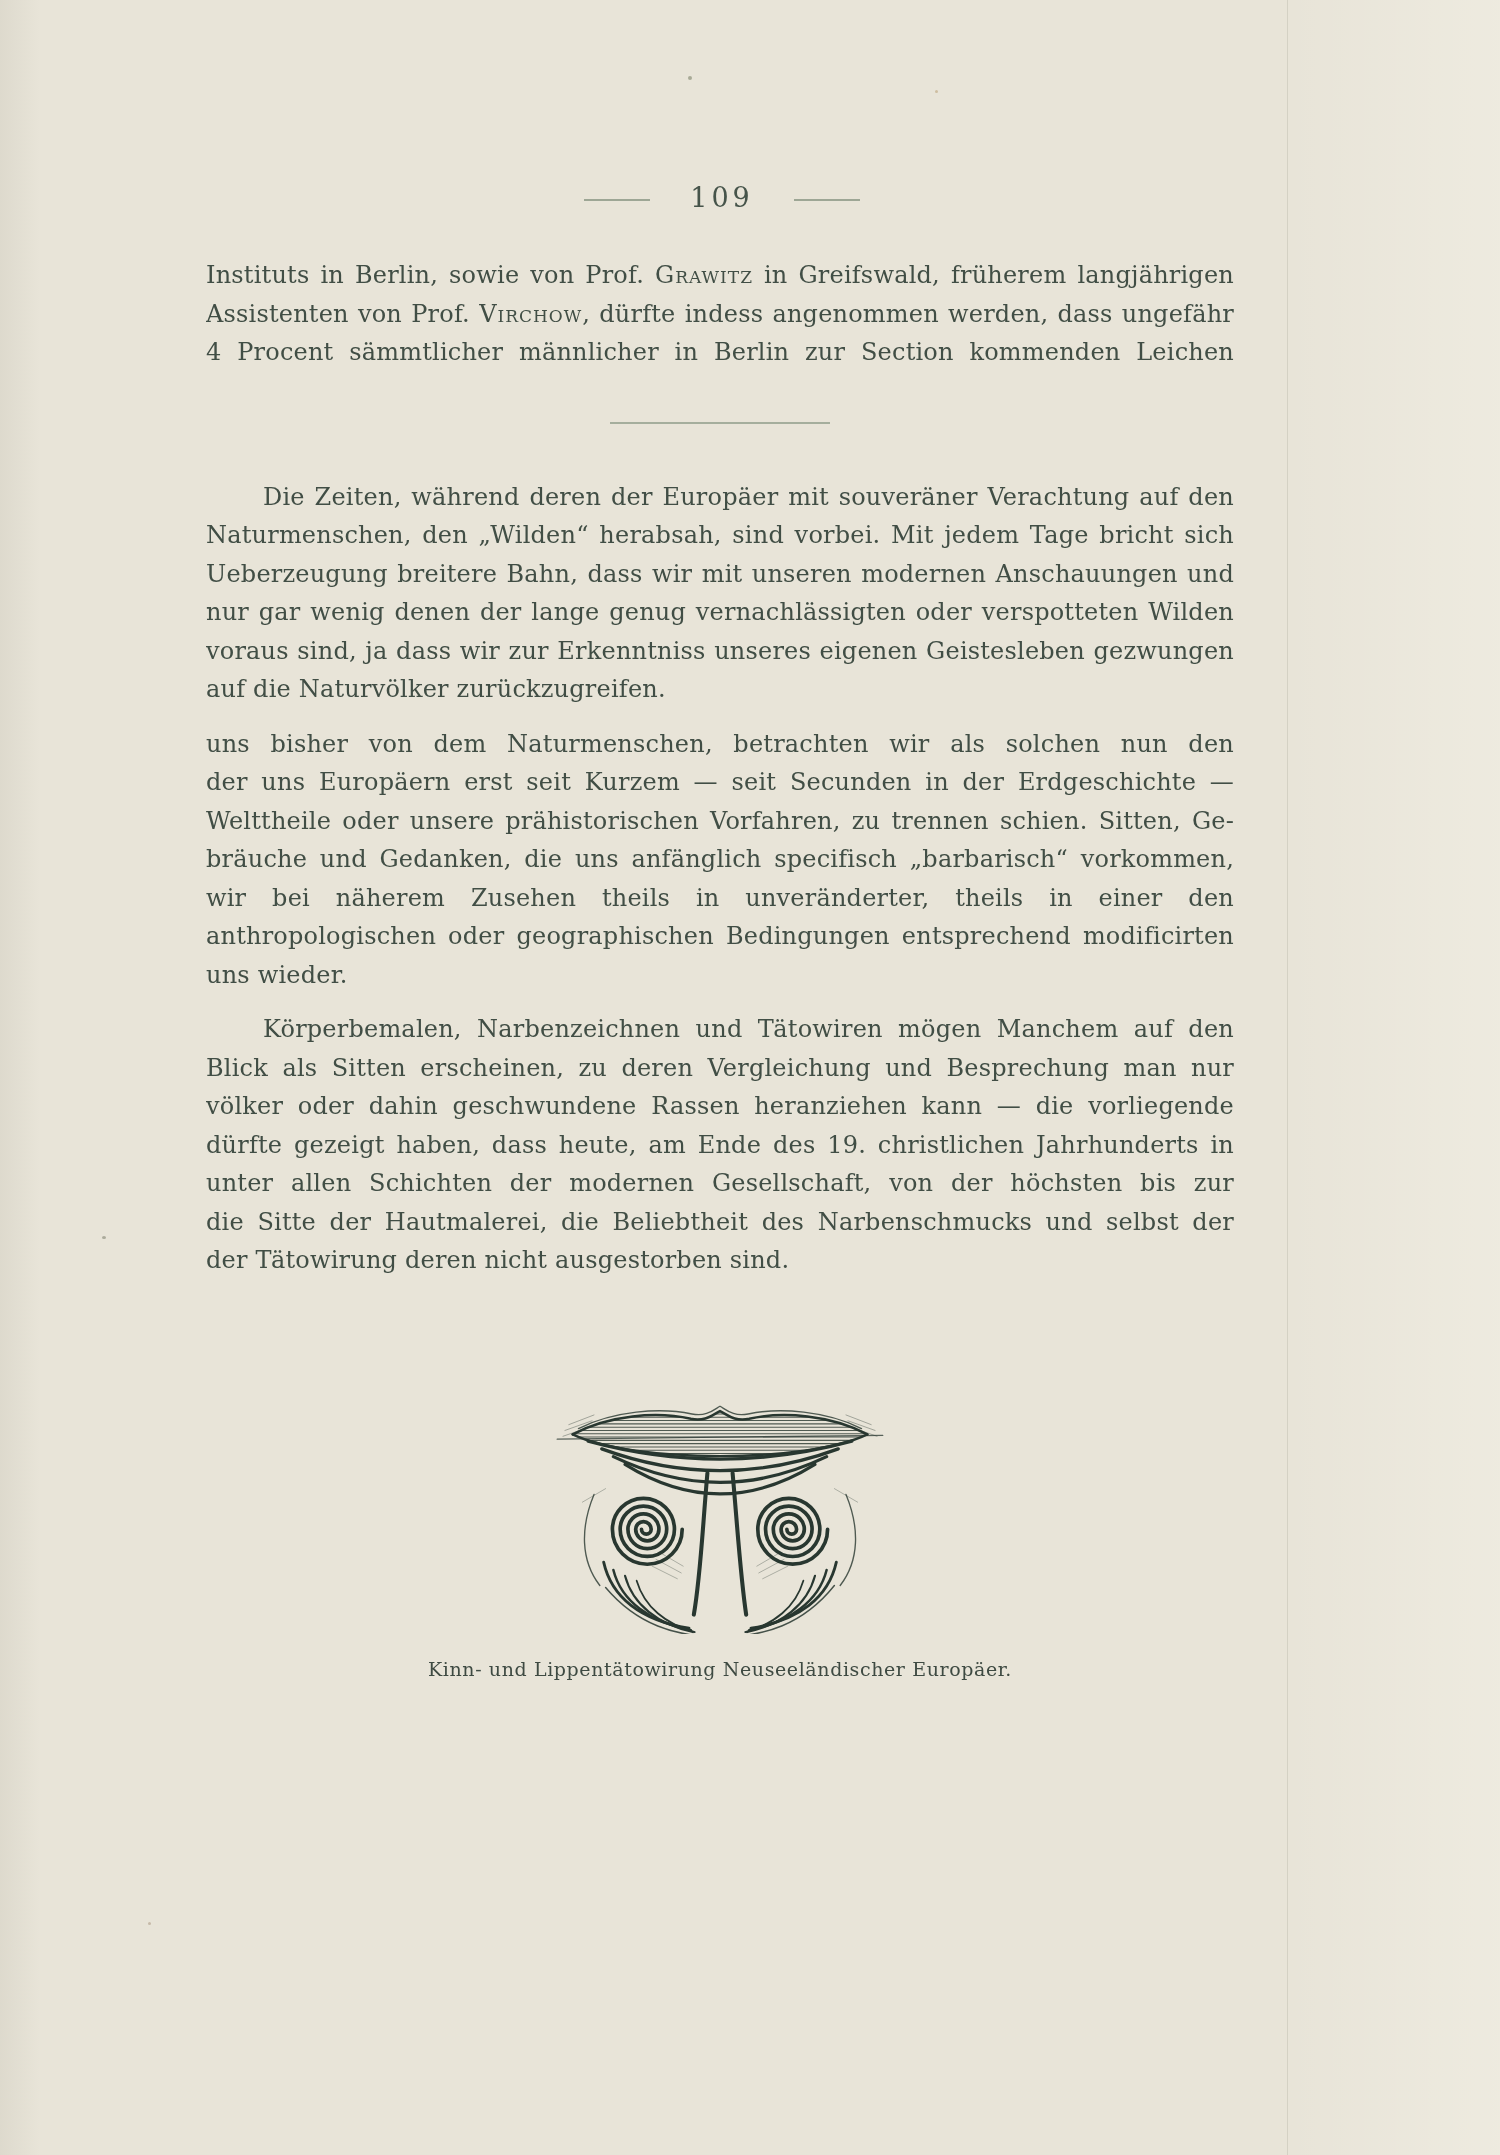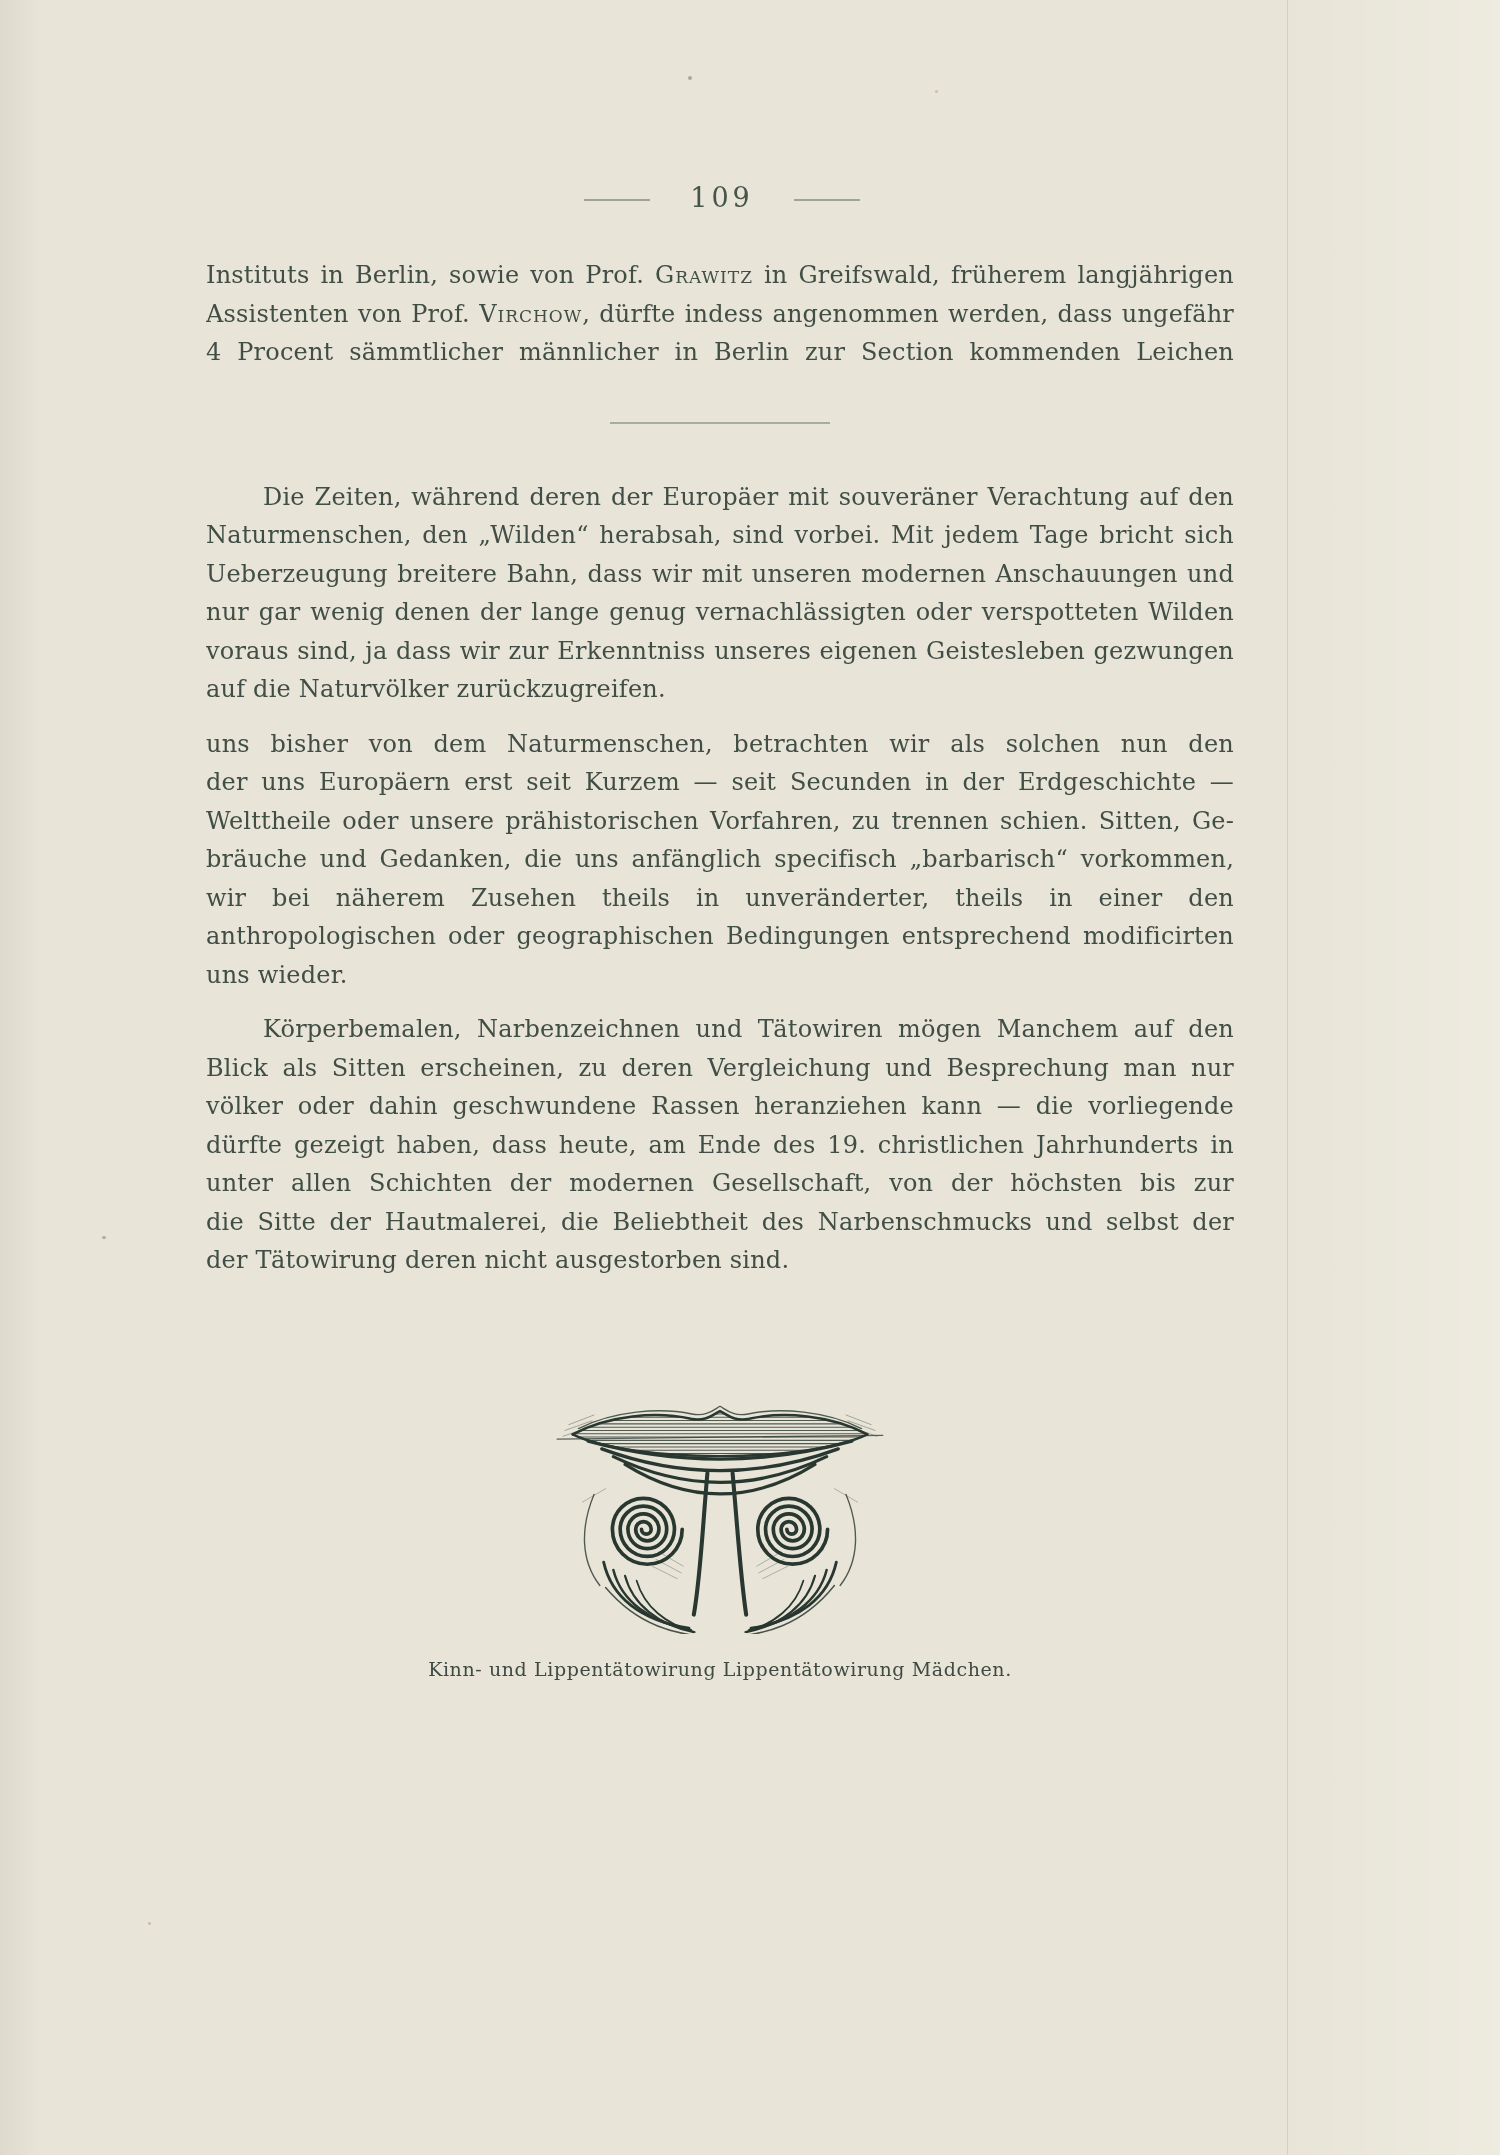--- a/index.html
+++ b/index.html
@@ -187,15 +187,15 @@
             <path d="M 104,183 L 130,197"></path>
             <path d="M 100,190 L 126,203"></path>
           <path d="M 232,176 L 208,190"></path>
             <path d="M 236,183 L 210,197"></path>
             <path d="M 240,190 L 214,203"></path>
           <path d="M 28,124 L 52,110"></path>
             <path d="M 288,110 L 312,124"></path>
         </g>
       </g>
     </svg>
-    <div class="figure-caption">Kinn- und Lippentätowirung Lippentätowirung Mädchen.</div>
+    <div class="figure-caption">Kinn- und Lippentätowirung Neuseeländischer Europäer.</div>
   </div>
 </div>
 
 </body></html>

